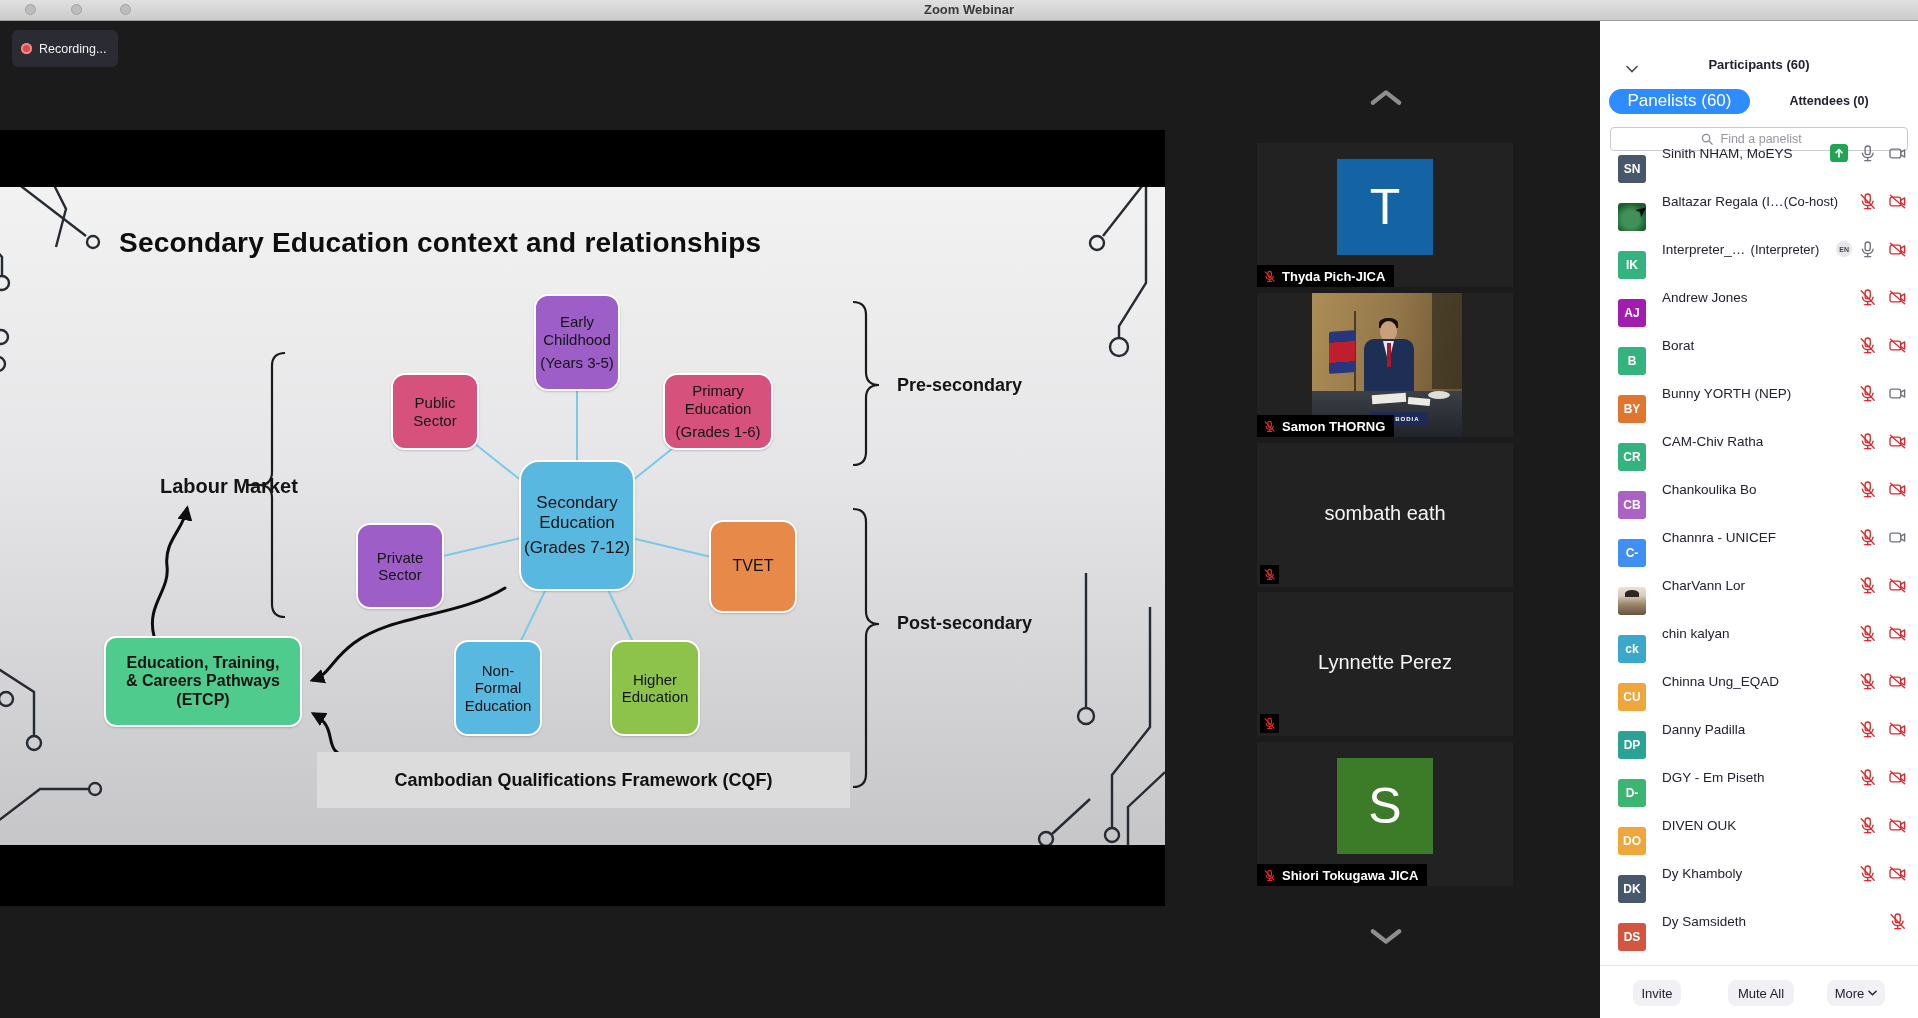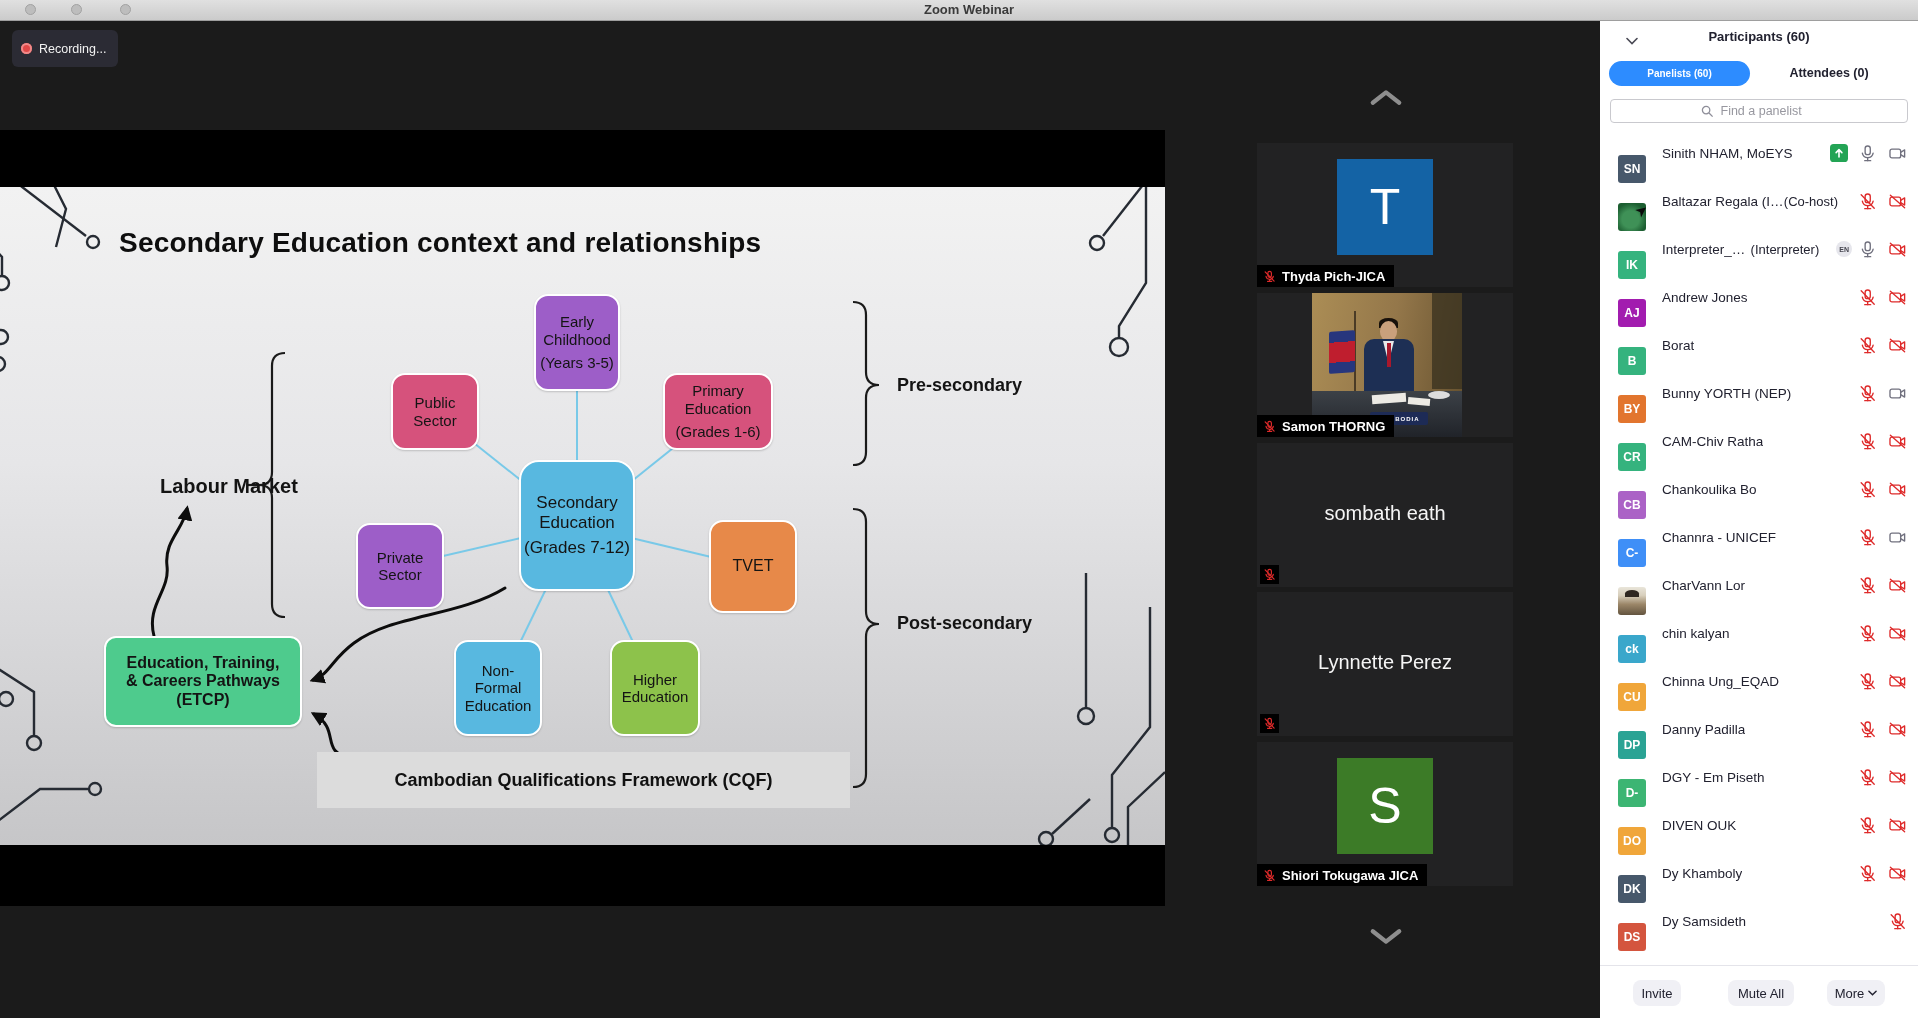--- a/index.html
+++ b/index.html
@@ -67,24 +67,24 @@
     background:linear-gradient(180deg,#27367d 0 26%,#bf1e2e 26% 74%,#27367d 74% 100%);
     border-radius:2px;transform:skewY(-4deg);}
   .ph-plate{position:absolute;right:12px;bottom:38px;width:22px;height:8px;border-radius:50%;background:#ddd;}
   .ph-nameplate{position:absolute;left:58px;bottom:12px;width:58px;height:13px;background:#1d2b56;
     border-radius:2px;color:#fff;font-size:6px;font-weight:bold;display:flex;align-items:center;
     justify-content:center;letter-spacing:1px;}
   
   .panel{position:absolute;left:1600px;top:20px;width:318px;height:998px;background:#fff;}
   .p-head{position:relative;height:32px;}
   .p-head .chev{position:absolute;left:26px;top:11px;cursor:pointer;}
-  .p-title{text-align:center;line-height:34px;font-size:13px;font-weight:bold;color:#222230;}
+  .p-title{text-align:center;line-height:34px;font-size:13px;font-weight:bold;color:#222230;margin-top:28px;}
   .p-tabs{display:flex;align-items:center;margin:8px 10px 0 9px;height:26px;}
   .tab-pill{width:141px;height:25px;border-radius:13px;background:#2d8cff;color:#fff;
-    font-size:10px;font-weight:bold;display:flex;align-items:center;justify-content:center;cursor:pointer;}
+    font-size:17px;font-weight:normal;display:flex;align-items:center;justify-content:center;cursor:pointer;}
   .tab-plain{flex:1;text-align:center;font-size:12.5px;font-weight:bold;color:#222230;cursor:pointer;}
   .p-search{position:relative;margin:13px 10px 0 10px;height:22px;border:1px solid #c9c9ce;
     border-radius:4px;display:flex;align-items:center;justify-content:center;gap:5px;background:#fff;}
   .p-search input{border:none;outline:none;font-size:12.5px;color:#444;width:95px;
     font-family:"Liberation Sans",sans-serif;background:transparent;}
   .p-search input::placeholder{color:#97979f;}
   .plist{position:absolute;left:0;top:109px;width:318px;}
   .prow{height:48px;display:flex;align-items:center;padding:0 6px 0 18px;box-sizing:border-box;cursor:pointer;}
   .pav{width:28px;height:28px;border-radius:3px;flex:0 0 28px;color:#fff;font-size:12px;font-weight:bold;
     display:flex;align-items:center;justify-content:center;position:relative;overflow:hidden;margin-top:31px;}

